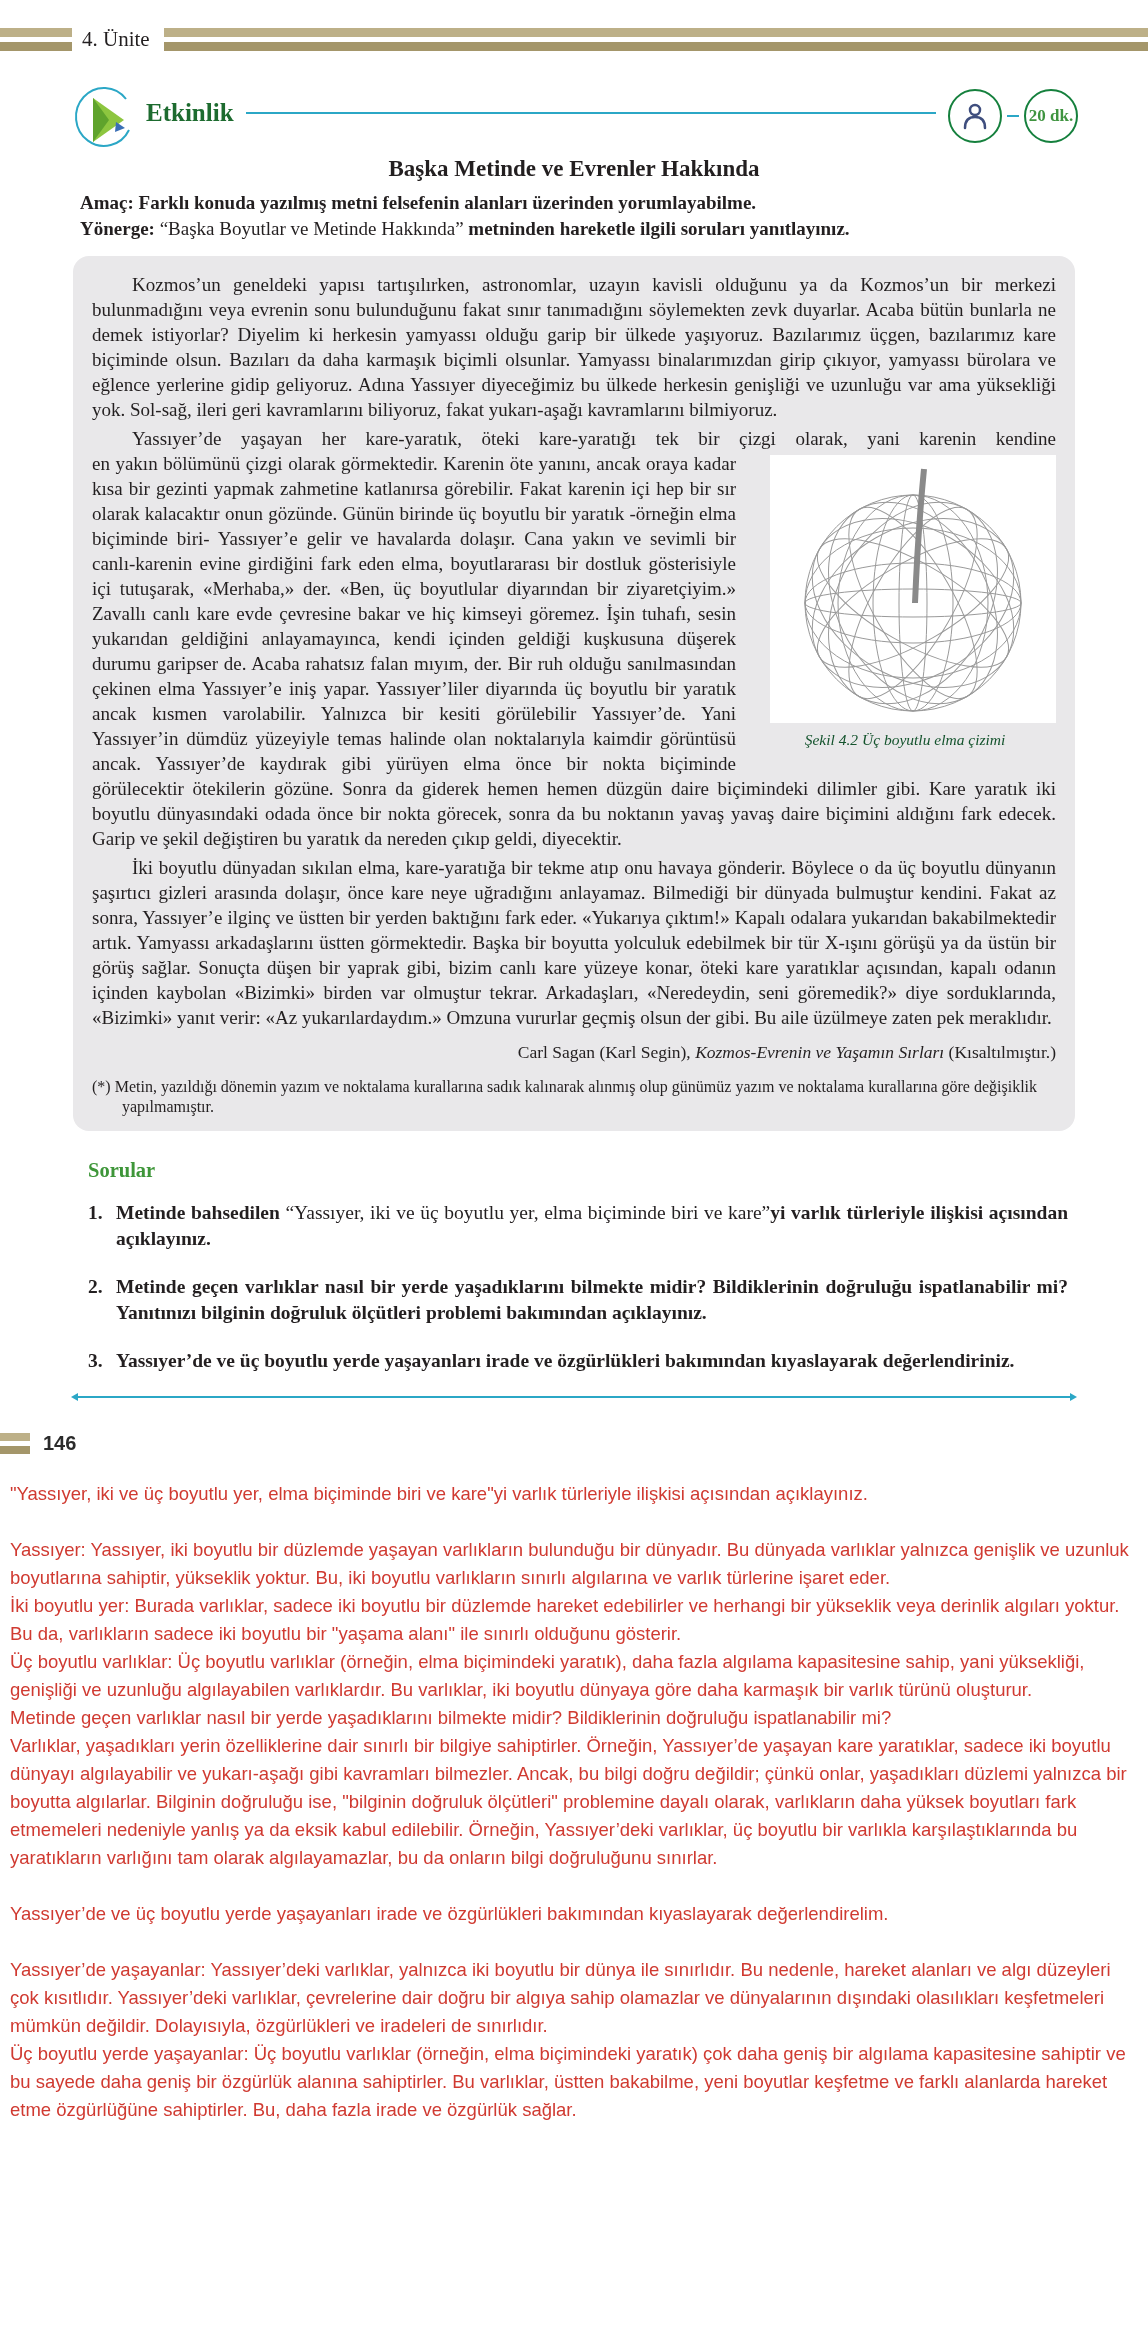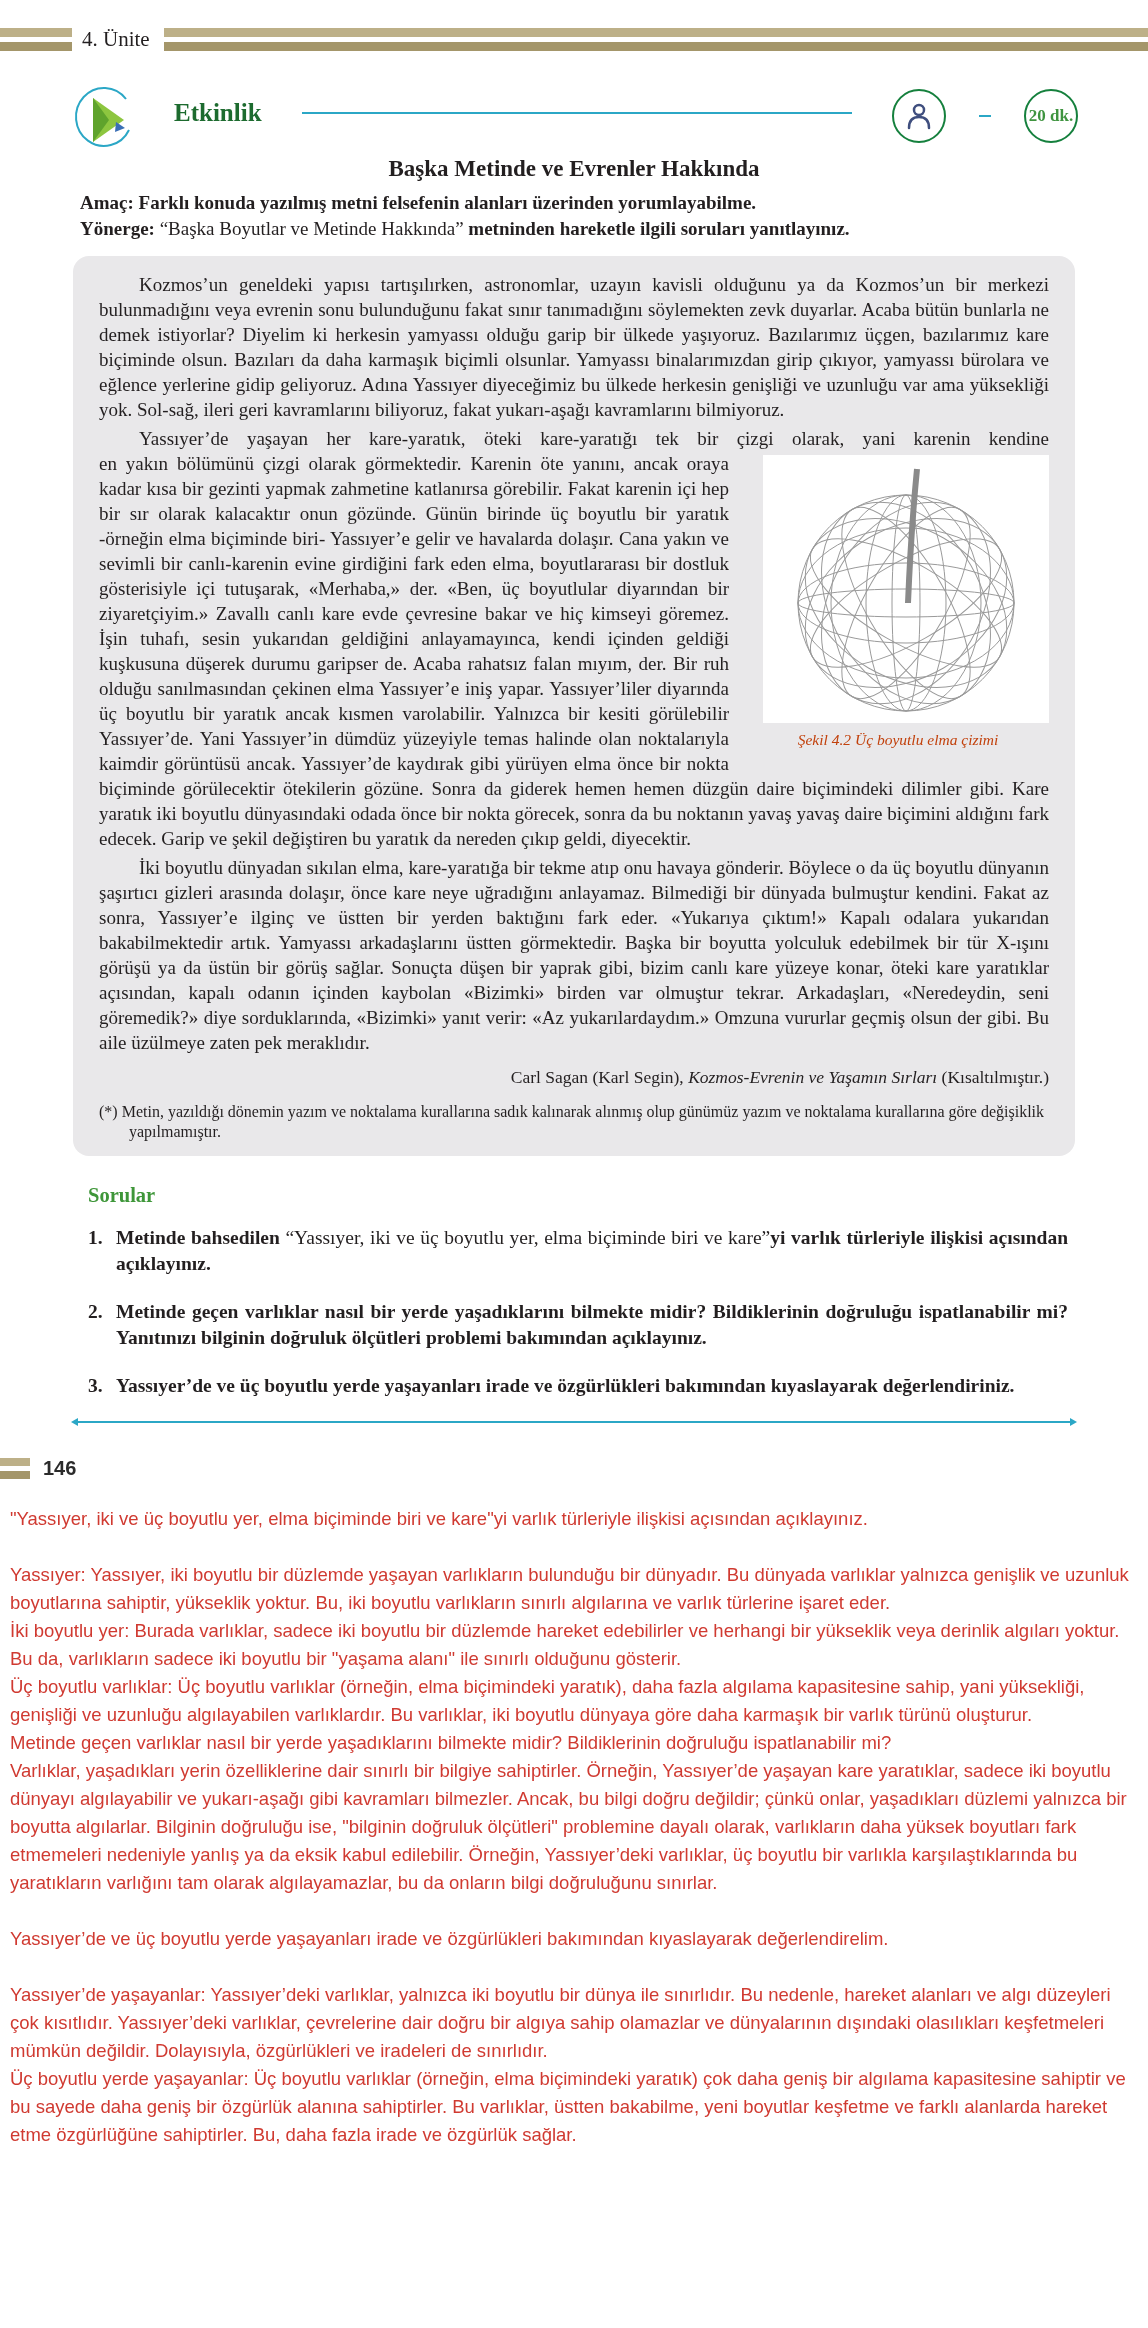--- a/index.html
+++ b/index.html
@@ -16,45 +16,45 @@
   .unit-row { display:flex; align-items:center; margin-top:22px; height:34px; }
   .bars { display:flex; flex-direction:column; gap:5px; justify-content:center; }
   .bar { height:9px; }
   .bar.light { background:#bdb088; }
   .bar.dark  { background:#a4966a; }
   .left-bars { width:72px; }
   .right-bars { flex:1; }
   .unit-label { font-size:21px; padding:0 14px 0 10px; white-space:nowrap; }
 
   
-  .act-row { display:flex; align-items:center; margin:30px 70px 0 72px; height:68px;gap:28px; }
+  .act-row { display:flex; align-items:center; margin:30px 70px 0 72px; height:68px; }
   .logo { width:66px; height:68px; flex:none; }
   .act-label { font-size:25px; font-weight:bold; color:#1d6b2f; margin:0 12px 14px 8px; white-space:nowrap; }
   .act-line { flex:1; height:2px; background:#2ba7c6; margin:0 12px 14px 0; }
   .circle-icon { width:54px; height:54px; border:2px solid #15803d; border-radius:50%;
     display:flex; align-items:center; justify-content:center; flex:none; margin-bottom:8px; background:#fff; }
   .dash { width:12px; height:2px; background:#2ba7c6; margin:0 5px 8px; flex:none; }
   .dk-circle { color:#3f9440; font-size:17px; font-weight:bold; }
 
   .title { text-align:center; font-size:23px; font-weight:bold; margin-top:2px; }
   .amac, .yonerge { font-size:19px; font-weight:bold; margin:9px 80px 0; line-height:23px; }
   .yonerge { margin-top:3px; }
   .reg { font-weight:normal; }
 
   
   .reading {
     margin:16px 73px 0; background:#e9e8ea; border-radius:16px;
-    padding:16px 26px 14px; font-size:19px; line-height:25px; text-align:justify;
+    padding:16px 19px 14px; font-size:19px; line-height:25px; text-align:justify;
   }
   .rp { margin:0 0 4px; text-indent:40px; }
   .rp-first { margin-bottom:0; text-align-last:justify; }
   .rp-cont { text-indent:0; margin-top:0; }
   .figbox { float:right; width:302px; margin:4px 0 6px 18px; text-indent:0; text-align:center; }
   .figimg { display:block; background:#ffffff; margin-left:16px; }
-  .figcap { display:block; font-style:italic; font-size:15.5px; line-height:19px; margin-top:7px; color:#c2410c; }
+  .figcap { display:block; font-style:italic; font-size:15.5px; line-height:19px; margin-top:7px; color:#14532d; }
   .source { text-align:right; margin:10px 0 12px; font-size:17.5px; text-indent:0; }
   .btitle { font-style:italic; }
   .footnote { font-size:16px; line-height:20px; margin:0; padding-left:30px; text-indent:-30px; text-align:left; }
 
   
   .sorular { color:#3e9639; font-weight:bold; font-size:20.5px; margin:28px 0 18px 88px; }
   .q { display:flex; margin:0 80px 22px 88px; font-size:19.5px; line-height:26px; }
   .qnum { font-weight:bold; width:28px; flex:none; }
   .qtext { font-weight:bold; text-align:justify; }
 

